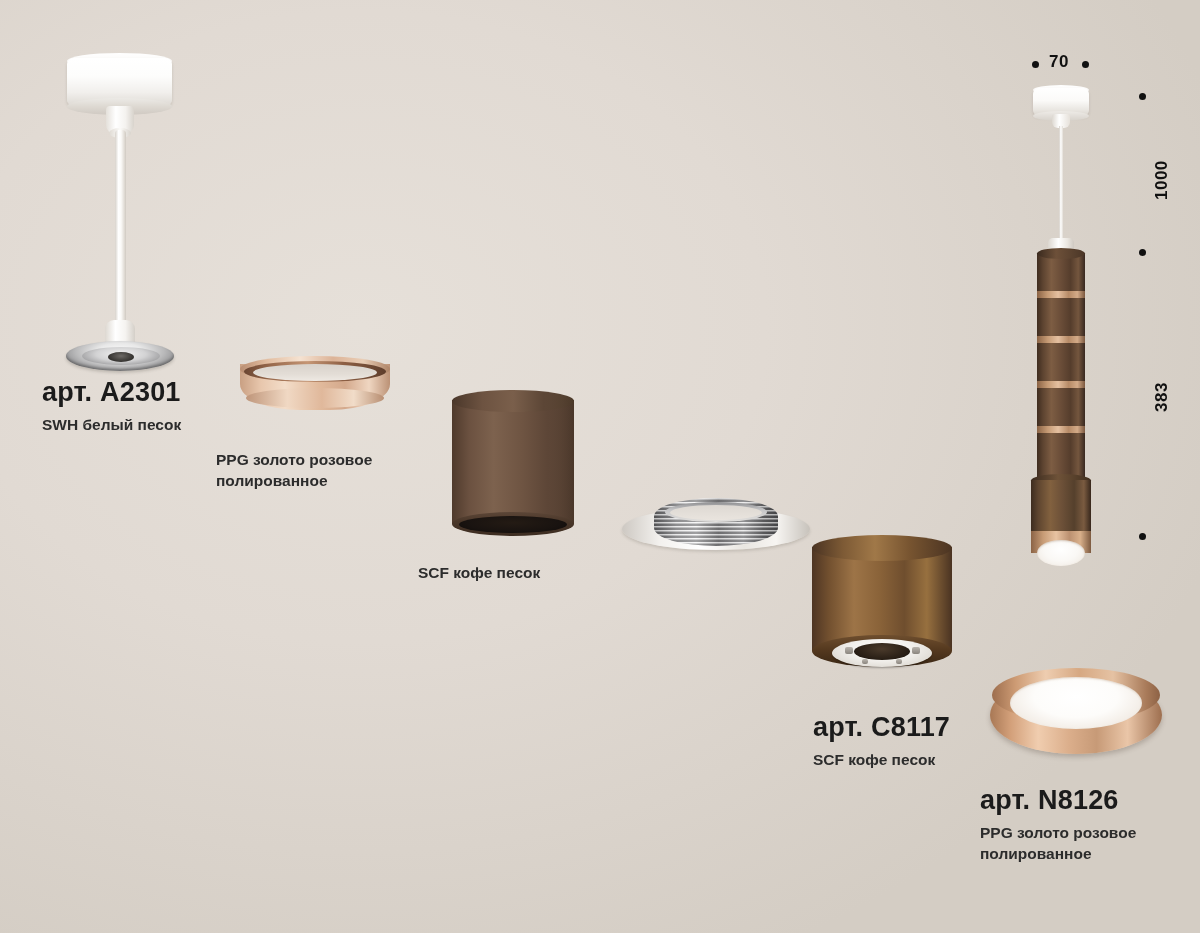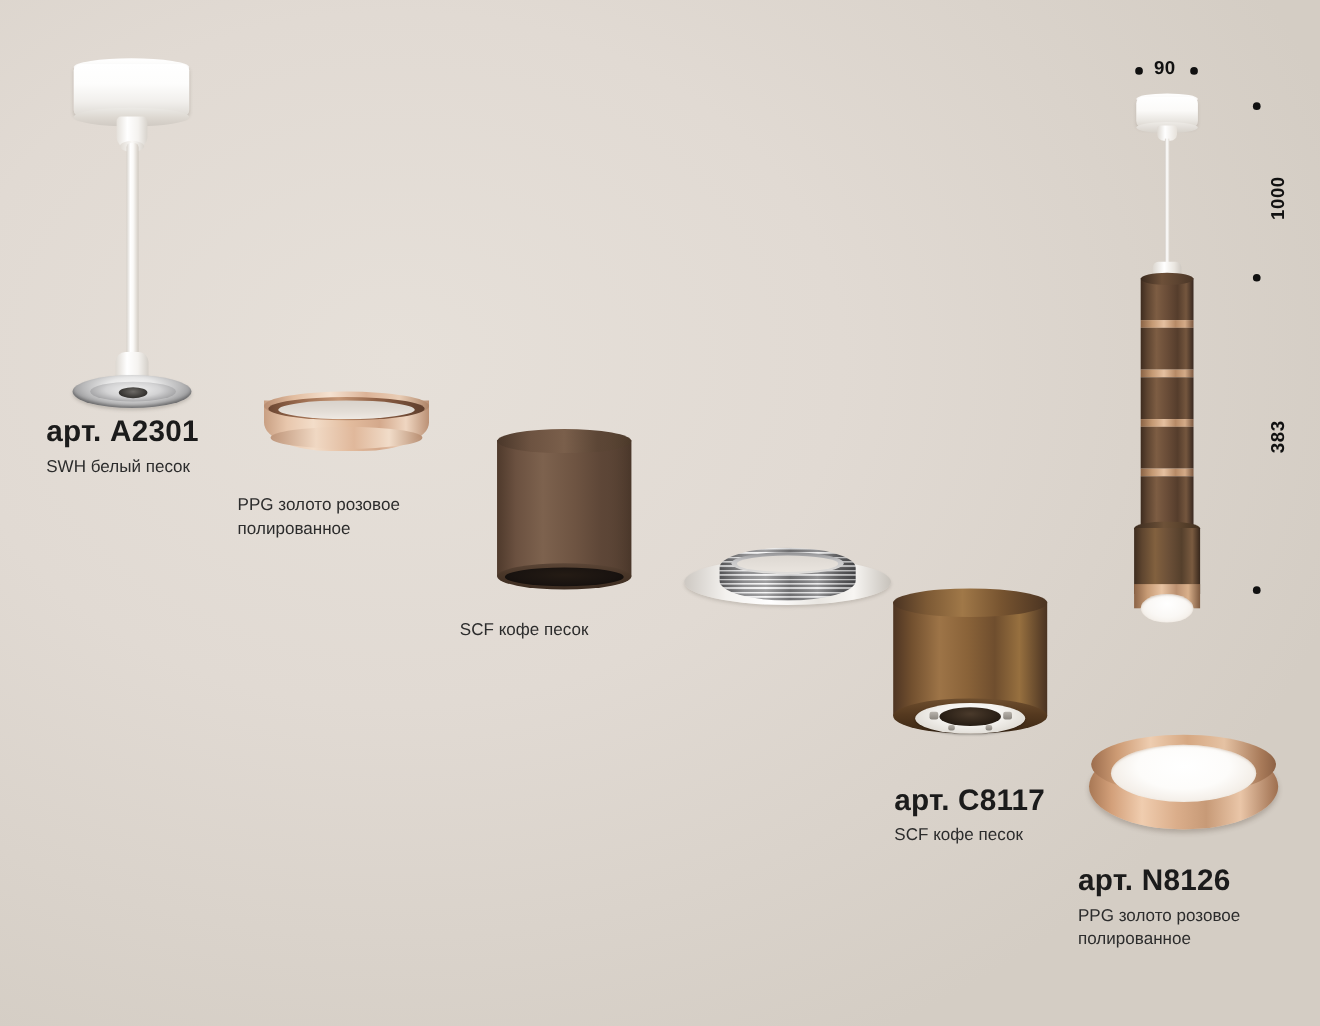--- a/index.html
+++ b/index.html
@@ -14,21 +14,21 @@
     background:
       radial-gradient(ellipse 900px 700px at 30% 35%, #e6e0d9 0%, #e1dad3 45%, #dad3cb 75%, #d4cdc4 100%);
   }
   
   .label{position:absolute;}
   .art{
     font-size:27px;font-weight:700;color:#1b1b1b;
     letter-spacing:0.2px;white-space:nowrap;line-height:1.1;
   }
   .desc{
-    font-size:15.5px;font-weight:400;color:#2c2c2c;
+    font-size:15.5px;font-weight:700;color:#2c2c2c;
     line-height:1.35;margin-top:7px;max-width:230px;
   }
   
   .dimdot{
     position:absolute;width:7px;height:7px;border-radius:50%;
     background:#111;
   }
   .dimtext{
     position:absolute;font-size:17px;font-weight:700;color:#111;
     letter-spacing:0.5px;
@@ -358,21 +358,21 @@
     <div class="tube-top-el"></div>
 
     <div class="p-lower-top"></div>
     <div class="p-lower"></div>
     <div class="p-rg-bot"></div>
     <div class="p-rg-band"></div>
     <div class="p-lens"></div>
   </div>
 
   <div class="dimdot" style="left:1032px;top:61px;"></div>
-  <div class="dimtext" style="left:1049px;top:52px;">90</div>
+  <div class="dimtext" style="left:1049px;top:52px;">70</div>
   <div class="dimdot" style="left:1082px;top:61px;"></div>
 
   <div class="dimdot" style="left:1139px;top:93px;"></div>
   <div class="dimtext vert" style="left:1152px;top:200px;">1000</div>
   <div class="dimdot" style="left:1139px;top:249px;"></div>
   <div class="dimtext vert" style="left:1152px;top:412px;">383</div>
   <div class="dimdot" style="left:1139px;top:533px;"></div>
 
 </div>
 

